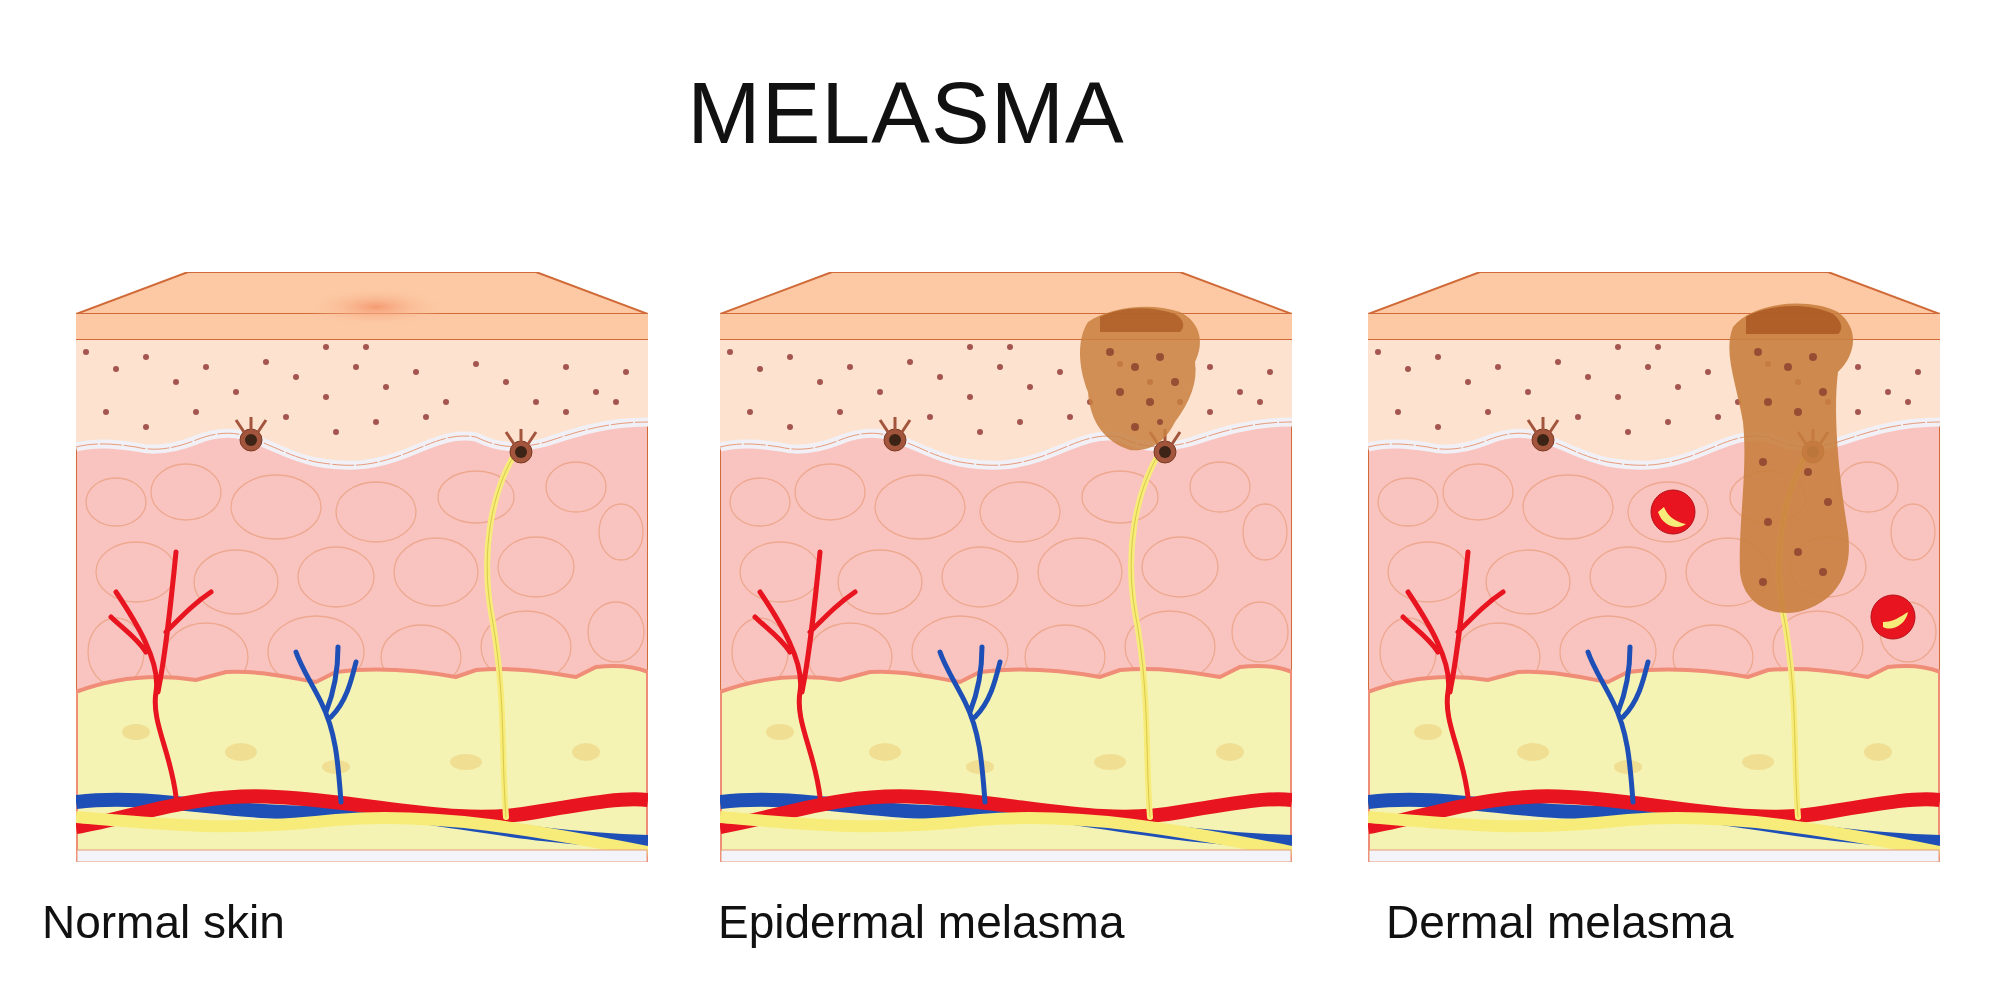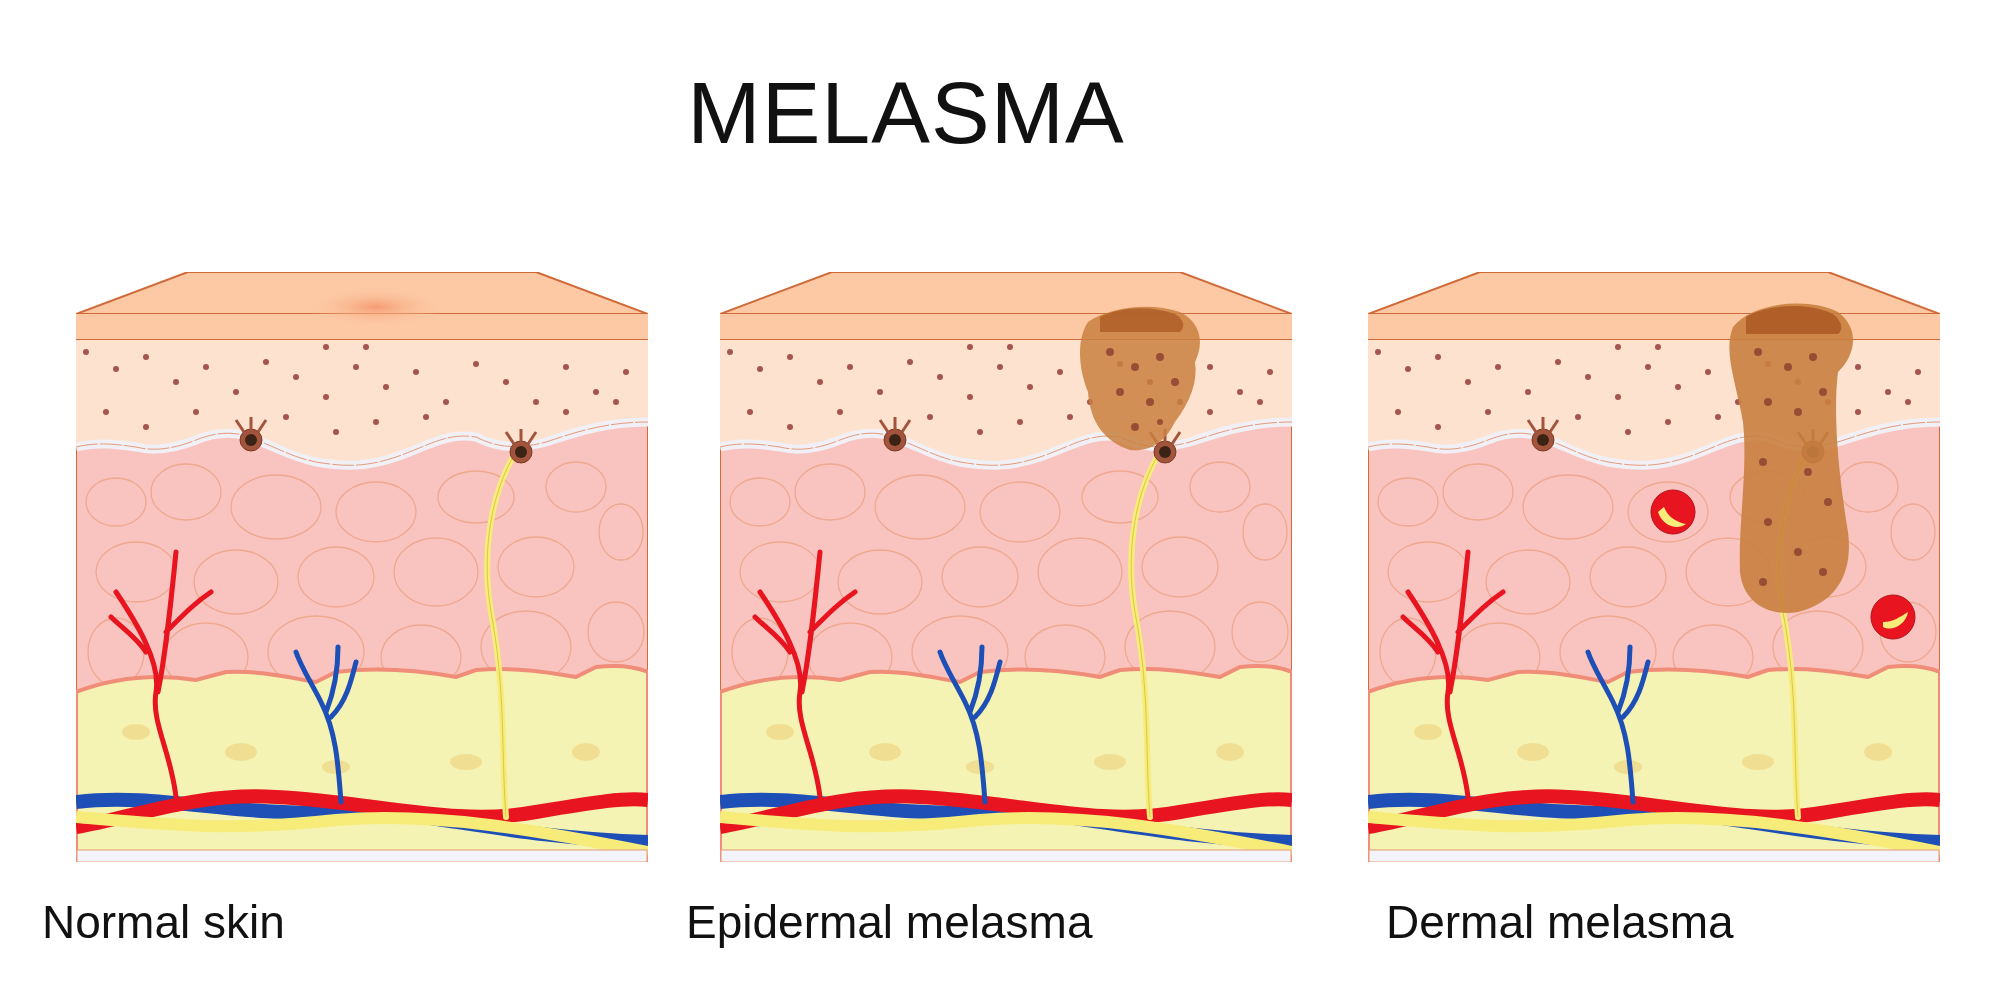--- a/index.html
+++ b/index.html
@@ -140,21 +140,21 @@
         <circle cx="415" cy="95" r="4"></circle>
         <circle cx="440" cy="85" r="4"></circle>
       <circle cx="400" cy="120" r="4"></circle>
         <circle cx="430" cy="130" r="4"></circle>
         <circle cx="455" cy="110" r="4"></circle>
       <circle cx="415" cy="155" r="4"></circle>
         <circle cx="440" cy="150" r="3"></circle>
     </g>
   </svg>
 </div>
-<div class="label" style="left:686px">Epidermal melasma</div>
+<div class="label" style="left:718px">Epidermal melasma</div>
 
 <div class="panel" style="left:1368px">
   <svg width="572" height="590">
     <use href="#skin"></use>
     <path d="M365,55 C385,30 440,25 470,40 C490,55 490,80 470,100 C465,140 470,200 480,260 C485,300 470,330 430,340 C400,345 375,330 372,300 C370,250 380,200 375,150 C368,110 355,80 365,55 Z" fill="#c9803f" opacity="0.9"></path>
     <path d="M378,45 C400,32 440,30 465,42 C475,50 475,58 470,62 L378,62 Z" fill="#a8551f" opacity="0.8"></path>
     <g fill="#8a3f2e" opacity="0.8">
       <circle cx="390" cy="80" r="4"></circle>
         <circle cx="420" cy="95" r="4"></circle>
         <circle cx="445" cy="85" r="4"></circle>

